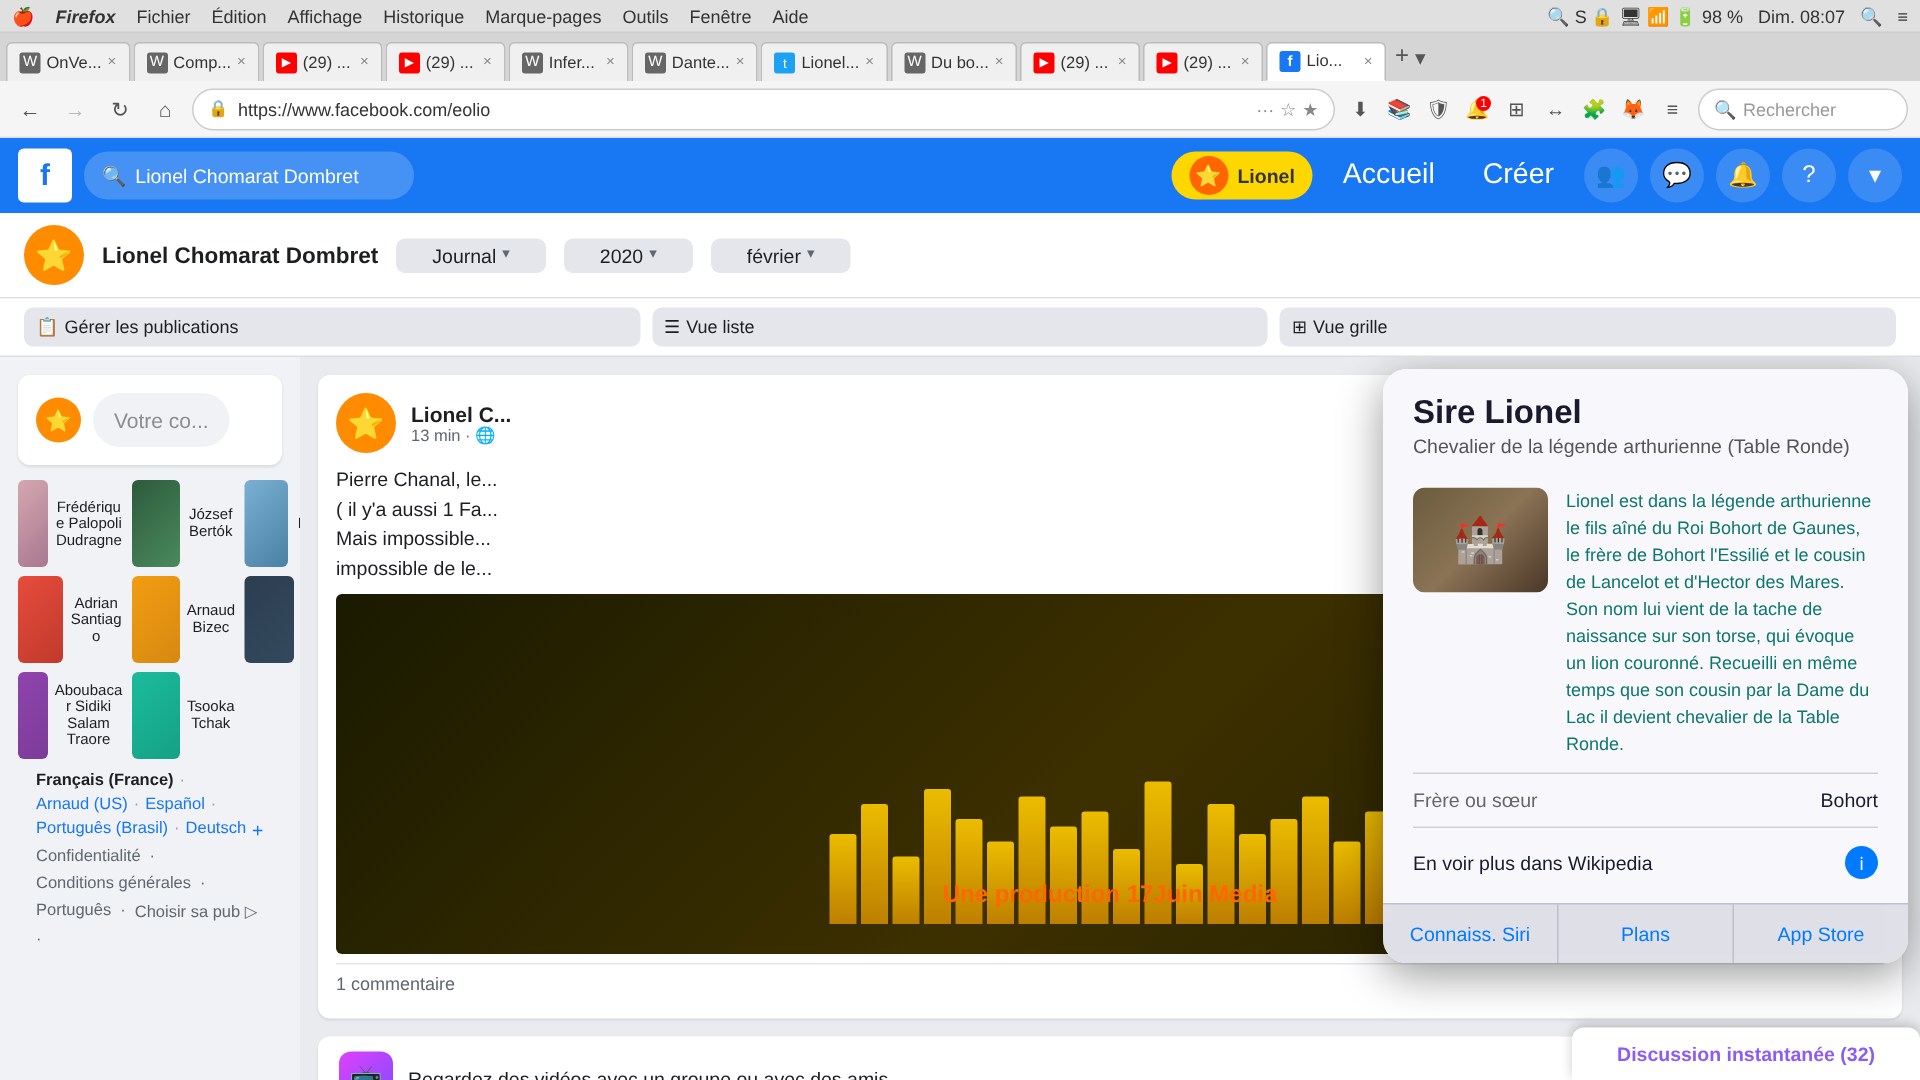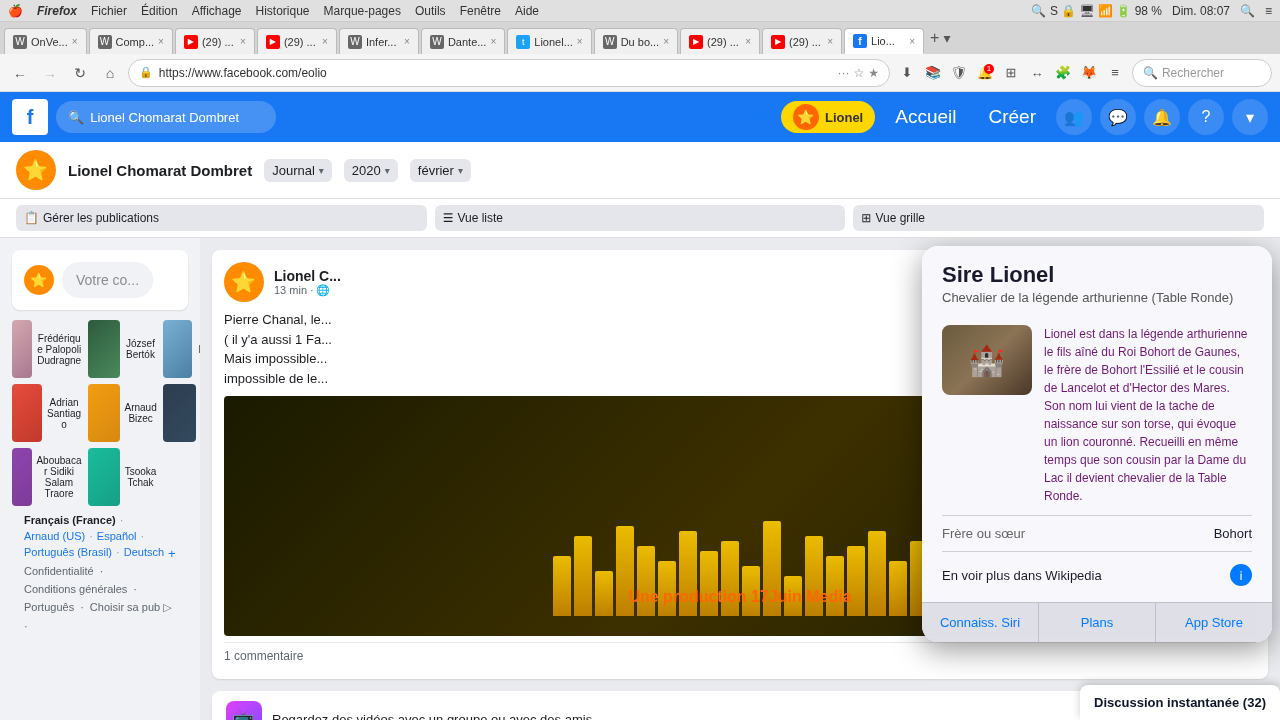--- a/index.html
+++ b/index.html
@@ -215,25 +215,24 @@
       font-size: 20px;
       flex-shrink: 0;
     }
     .profile-name {
       font-weight: bold;
       font-size: 15px;
       color: #1c1e21;
     }
     .profile-dropdown {
       display: flex;
-      align-items: center;
       gap: 4px;
       background: #e4e6eb;
       border-radius: 6px;
-      padding: 4px 8px;
+      padding: 4px 24px;
       cursor: pointer;
       font-size: 13px;
       color: #1c1e21;
     }
     .profile-dropdown-arrow { font-size: 10px; color: #606770; }
 
     
     .fb-main {
       display: flex;
       flex: 1;
@@ -424,21 +423,21 @@
       border-radius: 8px;
       overflow: hidden;
       flex-shrink: 0;
     }
     .siri-image-inner {
       width: 100%; height: 100%;
       background: linear-gradient(135deg, #6b5b3e, #8b7355, #4a3728);
       display: flex; align-items: center; justify-content: center;
       font-size: 30px;
     }
-    .siri-text { font-size: 12px; color: #701a75; line-height: 1.5; }
+    .siri-text { font-size: 12px; color: #0f766e; line-height: 1.5; }
     .siri-divider {
       height: 1px;
       background: #d0d0d8;
       margin: 8px 0;
     }
     .siri-sibling-row {
       display: flex;
       justify-content: space-between;
       align-items: center;
       padding: 2px 0;
@@ -477,24 +476,24 @@
     .siri-footer-btn:last-child { border-right: none; }
 
     
     .instant-msg {
       position: fixed;
       bottom: 0;
       right: 0;
       background: #fff;
       border-radius: 8px 8px 0 0;
       box-shadow: 0 -2px 8px rgba(0,0,0,0.2);
-      padding: 10px 14px;
+      padding: 10px 30px;
       font-size: 13px;
       font-weight: bold;
-      color: #0f172a;
+      color: #8b5cf6;
       cursor: pointer;
       z-index: 200;
     }
 
     
     .video-watch-row {
       background: #fff;
       border-radius: 8px;
       padding: 10px 14px;
       margin-bottom: 12px;

